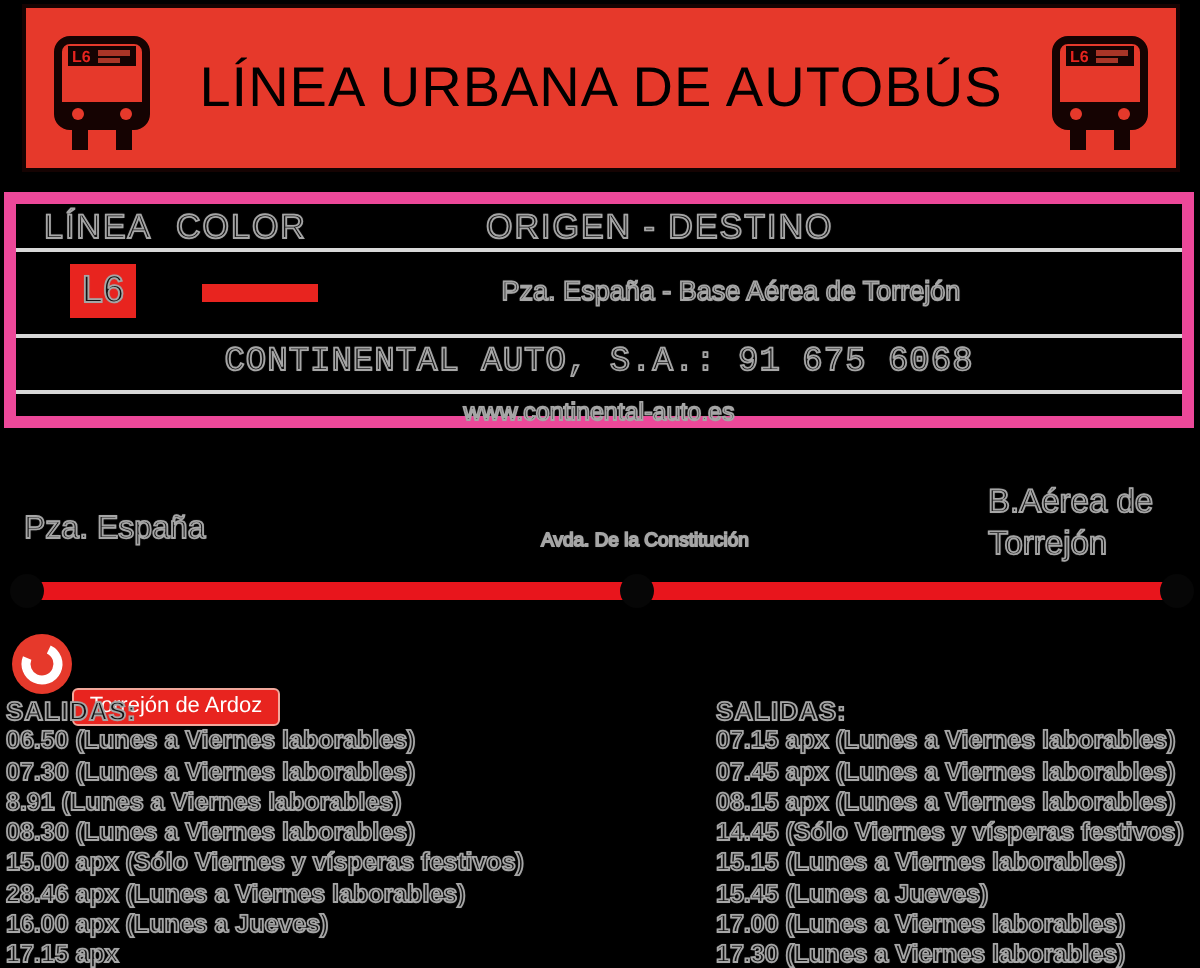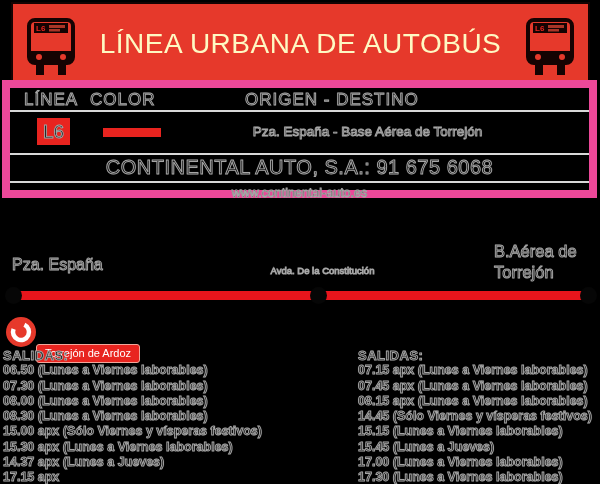--- a/index.html
+++ b/index.html
@@ -13,45 +13,45 @@
     -webkit-text-stroke:0.9px #a6a6a6;
     text-shadow:0 0 1px #8f8f8f;
   }
   
   .banner{
     position:absolute;left:11px;top:2px;width:579px;height:84px;
     background:#e6392b;border:2px solid #150302;box-sizing:border-box;
     display:flex;align-items:center;justify-content:center;
   }
   .banner h1{
-    margin:0;font-size:28px;font-weight:400;color:#fef9c3;letter-spacing:0.5px;
+    margin:0;font-size:28px;font-weight:400;color:#000000;letter-spacing:0.5px;
   }
   .bus{position:absolute;top:9px;}
   .bus.left{left:12px;} .bus.right{right:12px;}
   
   .infotable{
-    position:absolute;left:2px;top:80px;width:595px;height:118px;
-    border:8px solid #ec4899;box-sizing:border-box;
+    position:absolute;left:2px;top:96px;width:595px;height:118px;
+    border:6px solid #ec4899;box-sizing:border-box;
   }
   .trow{position:relative;box-sizing:border-box;}
   .row-header{height:22px;}
   .row-line{height:43px;border-top:2px solid #d8d8d8;}
   .row-op{height:28px;border-top:2px solid #d8d8d8;text-align:center;}
   .row-web{height:21px;border-top:2px solid #d8d8d8;text-align:center;}
   .th{position:absolute;top:2px;font-size:17px;letter-spacing:1px;}
   .th-linea{left:14px;}
   .th-color{left:80px;}
   .th-od{left:235px;width:270px;}
   .l6box{
     position:absolute;left:27px;top:6px;width:33px;height:27px;
     background:#e8241f;text-align:center;line-height:27px;font-size:19px;
   }
   .colorbar{position:absolute;left:93px;top:16px;width:58px;height:9px;background:#e8241f;}
   .od-text{position:absolute;left:175px;top:12px;width:365px;text-align:center;font-size:13.5px;}
-  .op-text{font-size:20px;line-height:25px;letter-spacing:0.5px;}
+  .op-text{font-size:17px;line-height:25px;letter-spacing:0.5px;font-family:Liberation Mono, monospace;}
   .web-text{font-size:12.5px;line-height:19px;}
   
   .redline{position:absolute;left:11px;top:291px;width:581px;height:9px;background:#e8151c;}
   .dot{position:absolute;width:17px;height:17px;border-radius:50%;background:#060606;top:287px;}
   .dot.d1{left:5px;} .dot.d2{left:310px;} .dot.d3{left:580px;}
   .stop-label{position:absolute;}
   .sl1{left:12px;top:256px;font-size:16px;}
   .sl2{left:250px;top:265px;width:145px;text-align:center;font-size:9.5px;}
   .sl3{left:494px;top:241px;width:108px;font-size:16.5px;line-height:21px;}
   
@@ -134,25 +134,25 @@
     <circle cx="16" cy="16" r="15" fill="#e6392b"></circle>
     <circle cx="16" cy="16" r="8" fill="none" stroke="#ffffff" stroke-width="4.5" stroke-dasharray="37 14" transform="rotate(-65 16 16)"></circle>
   </svg>
   <div class="muni-label">Torrejón de Ardoz</div>
 
   <section class="dep-col left">
     <div class="dep-head outl">SALIDAS:</div>
     <div class="outl">
         <div class="dep-line">06.50 (Lunes a Viernes laborables)</div>
         <div class="dep-line">07.30 (Lunes a Viernes laborables)</div>
-        <div class="dep-line">08.00 (Lunes a Viernes laborables)</div>
+        <div class="dep-line">8.91 (Lunes a Viernes laborables)</div>
         <div class="dep-line">08.30 (Lunes a Viernes laborables)</div>
         <div class="dep-line">15.00 apx (Sólo Viernes y vísperas festivos)</div>
-        <div class="dep-line">15.30 apx (Lunes a Viernes laborables)</div>
-        <div class="dep-line">14.37 apx (Lunes a Jueves)</div>
+        <div class="dep-line">28.46 apx (Lunes a Viernes laborables)</div>
+        <div class="dep-line">16.00 apx (Lunes a Jueves)</div>
         <div class="dep-line">17.15 apx</div>
       </div>
   </section>
   <section class="dep-col right">
     <div class="dep-head outl">SALIDAS:</div>
     <div class="outl">
         <div class="dep-line">07.15 apx (Lunes a Viernes laborables)</div>
         <div class="dep-line">07.45 apx (Lunes a Viernes laborables)</div>
         <div class="dep-line">08.15 apx (Lunes a Viernes laborables)</div>
         <div class="dep-line">14.45 (Sólo Viernes y vísperas festivos)</div>

